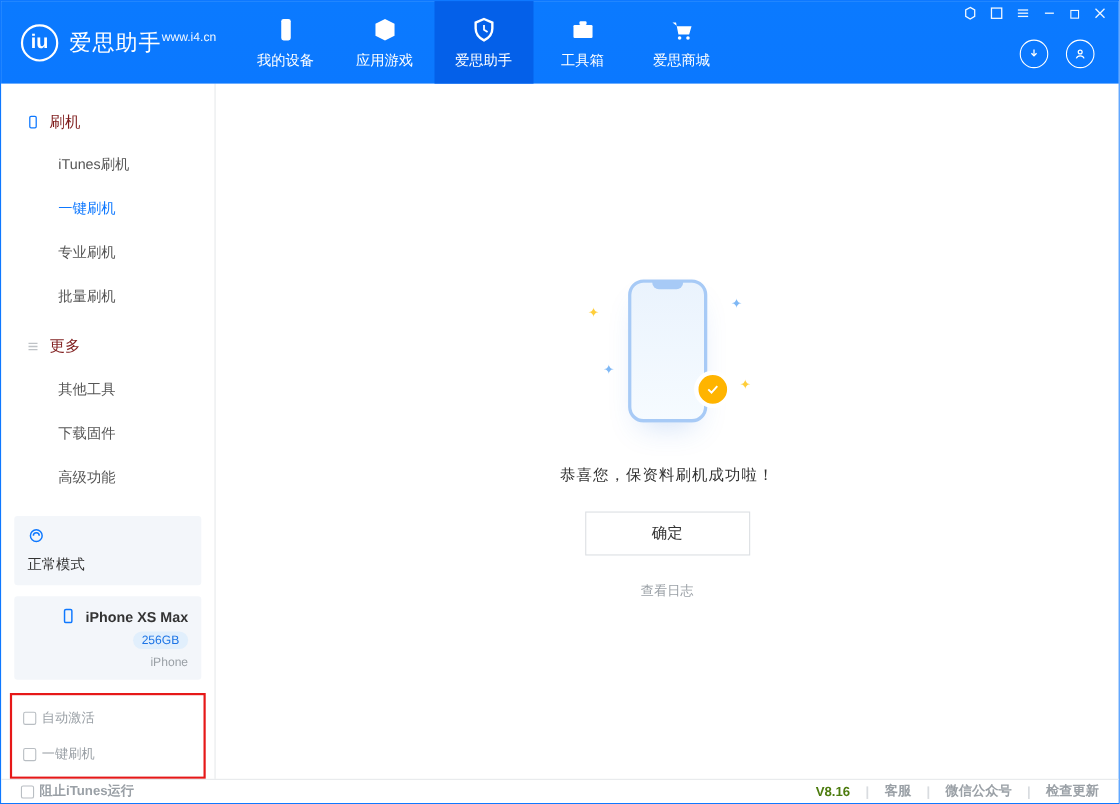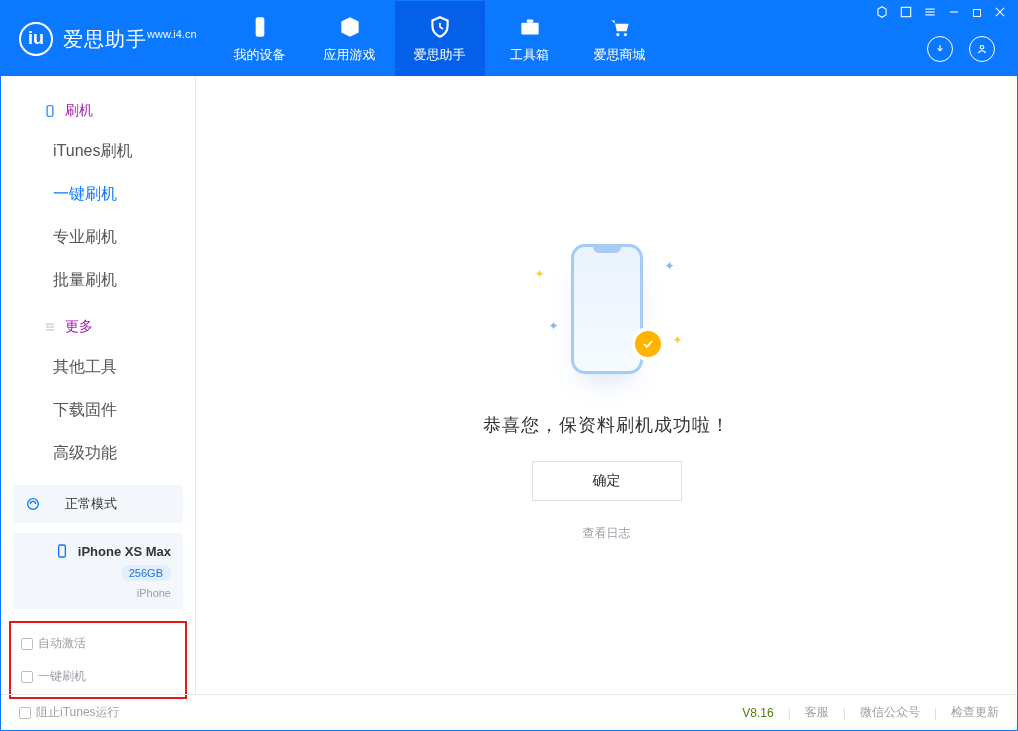--- a/index.html
+++ b/index.html
@@ -21,53 +21,53 @@
 
 .titlebar-icons { position: absolute; top: 4px; right: 10px; display: flex; gap: 10px; align-items: center; color: #fff; font-size: 14px; }
 .titlebar-icons span { cursor: pointer; opacity: .95; }
 .header-right { margin-left: auto; display: flex; align-items: center; gap: 16px; padding-right: 22px; padding-top: 20px; }
 .header-right .circ-btn { width: 26px; height: 26px; border: 1.5px solid #fff; border-radius: 50%; display: flex; align-items: center; justify-content: center; cursor: pointer; }
 
 
 .body-row { flex: 1; display: flex; min-height: 0; }
 .sidebar { width: 195px; border-right: 1px solid #e7e9ec; display: flex; flex-direction: column; }
 .side-scroll { flex: 1; padding-top: 22px; }
-.side-group-hdr { display: flex; align-items: center; gap: 8px; padding: 4px 18px 10px 22px; color: #a21caf; font-size: 14px; margin-left: 20px; }
+.side-group-hdr { display: flex; align-items: center; gap: 8px; padding: 4px 18px 10px 22px; color: #7f1d1d; font-size: 14px; }
 .side-group-hdr svg { width: 14px; height: 14px; color: #0e78ff; }
 .side-group-hdr.more-hdr svg { color: #bfc3c7; }
-.side-item { padding: 11px 0 11px 52px; font-size: 16px; color: #555; cursor: pointer; }
+.side-item { padding: 11px 0 11px 52px; font-size: 13px; color: #555; cursor: pointer; }
 .side-item.active { color: #0e78ff; }
 .side-spacer { height: 12px; }
 
 .device-panels { padding: 10px 12px 12px 12px; display: flex; flex-direction: column; gap: 10px; }
-.panel { background: #f3f6fa; border-radius: 3px; padding: 10px 12px; font-size: 13px; color: #333; display: flex; align-items: center; gap: 24px; }
+.panel { background: #f3f6fa; border-radius: 3px; padding: 10px 12px; font-size: 13px; color: #333; display: flex; align-items: flex-start; gap: 9px; flex-direction: column; }
 .panel svg { width: 16px; height: 16px; color: #0e78ff; }
 .panel.device { flex-direction: column; align-items: flex-end; gap: 6px; }
 .panel.device .row1 { display: flex; align-items: center; gap: 8px; font-weight: 600; }
 .cap-badge { background: #e1effc; color: #1d74e5; border-radius: 10px; font-size: 11px; padding: 2px 8px; }
 .dev-type { font-size: 11px; color: #9aa0a6; }
 
 .checkbox-row { border: 2px solid #e61818; padding: 12px 10px; margin: 0 8px; display: flex; gap: 16px; font-size: 12px; color: #9aa0a6; flex-direction: column; }
 .chk { display: flex; align-items: center; gap: 5px; cursor: pointer; }
 .chk .box { width: 12px; height: 12px; border: 1px solid #b9bec3; border-radius: 2px; }
 
 
 .main { flex: 1; display: flex; flex-direction: column; align-items: center; justify-content: center; gap: 24px; position: relative; }
 .phone-figure { position: relative; width: 200px; height: 160px; }
 .phone { position: absolute; left: 50%; top: 50%; transform: translate(-50%,-50%); width: 72px; height: 130px; border: 3px solid #a7caf6; border-radius: 14px; background: linear-gradient(180deg,#eaf3fd,#f6fbff); box-shadow: 0 14px 28px -12px rgba(44,115,224,.25); }
 .phone .notch { position: absolute; top: -2px; left: 50%; transform: translateX(-50%); width: 28px; height: 8px; background: #a7caf6; border-bottom-left-radius: 6px; border-bottom-right-radius: 6px; }
 .badge { position: absolute; right: 42px; bottom: 28px; width: 34px; height: 34px; background: #ffb400; border-radius: 50%; border: 4px solid #fff; display: flex; align-items: center; justify-content: center; }
 .badge svg { width: 14px; height: 14px; color: #fff; }
 .spark { position: absolute; color: #ffce3a; font-size: 12px; }
-.msg { font-size: 18px; color: #333; letter-spacing: 1px; }
+.msg { font-size: 14px; color: #333; letter-spacing: 1px; }
 .ok-btn { width: 150px; height: 40px; border: 1px solid #dcdfe3; background: #fff; font-size: 14px; color: #333; cursor: pointer; }
 .log-link { font-size: 12px; color: #9aa0a6; cursor: pointer; }
 
 
-.footer { height: 36px; border-top: 1px solid #e7e9ec; display: flex; align-items: center; padding: 0 18px; font-size: 12px; color: #9aa0a6; gap: 8px; }
+.footer { height: 22px; border-top: 1px solid #e7e9ec; display: flex; align-items: center; padding: 0 18px; font-size: 12px; color: #9aa0a6; gap: 8px; font-weight: bold; }
 .footer .spacer { flex: 1; }
 .footer .ver { color: #4d7c0f; }
 .footer .sep { color: #d9dce0; margin: 0 6px; }
 .footer .lnk { cursor: pointer; }
 </style>
 </head>
 <body>
 
 <div class="app-window">
 

